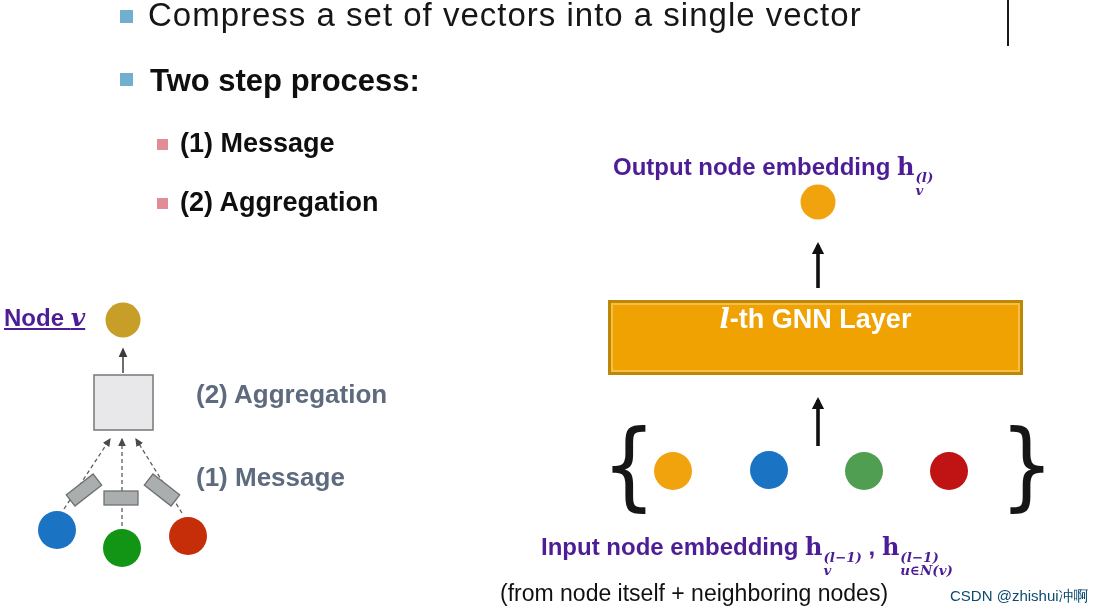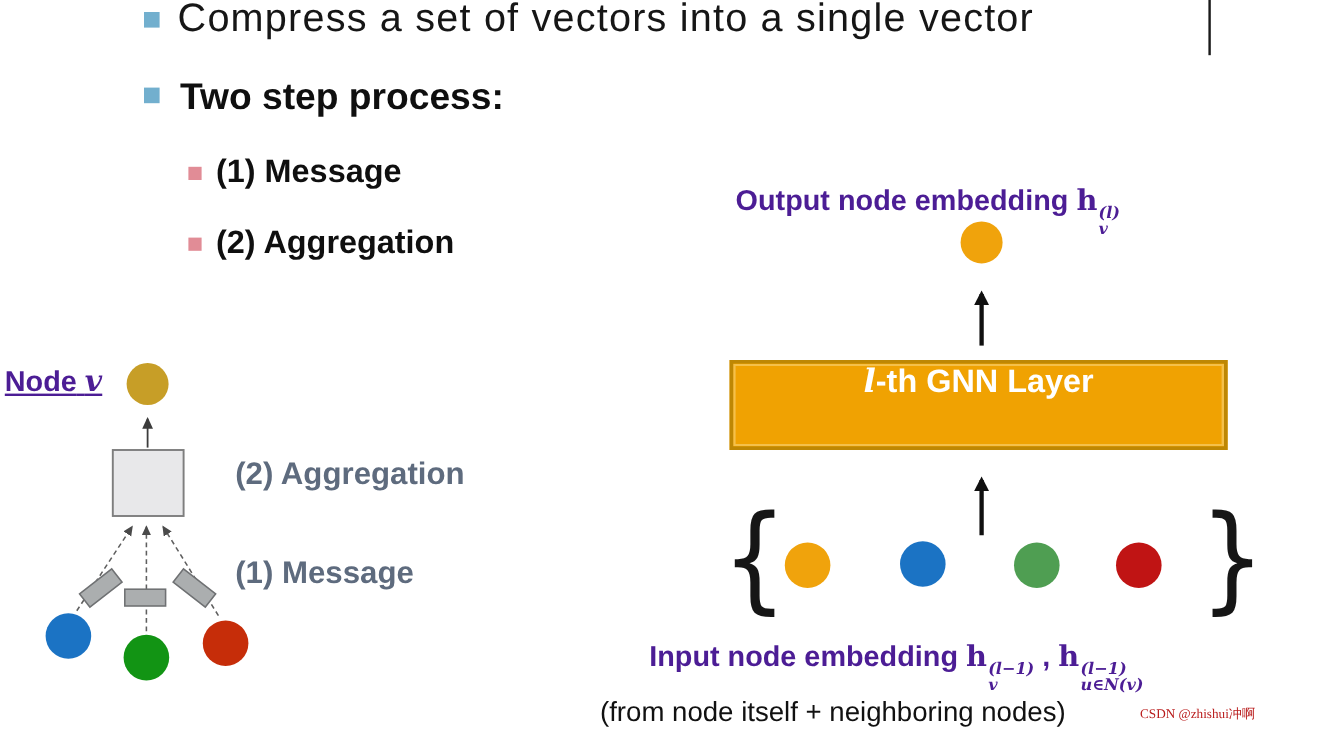--- a/index.html
+++ b/index.html
@@ -34,21 +34,21 @@
   .gnnbox { left:608px; top:300px; width:415px; height:75px; box-sizing:border-box;
             border:3px solid #BE8704; box-shadow: inset 0 0 0 2px #F5C04A;
             display:flex; align-items:flex-start; justify-content:center; }
   .gnnbox .txt { color:#ffffff; font-size:27px; font-weight:bold; white-space:nowrap; }
   .gnnbox .txt .mvar { color:#ffffff; }
 
   
   .brace { font-family:"DejaVu Sans", sans-serif; font-size:97px; line-height:104px;
            color:#161616; transform:scaleX(0.88); transform-origin:center; }
 
-  .watermark { font-size:11px; color:#b91c1c; white-space:nowrap;font-family:Liberation Serif, serif; }
+  .watermark { font-size:15px; color:#0c4a6e; white-space:nowrap; }
 
   svg { display:block; }
 </style>
 </head>
 <body>
 
 <div class="canvas">
 
   <svg class="abs" style="left:0; top:0;" width="1118" height="611" viewBox="0 0 1118 611">
     <defs>

